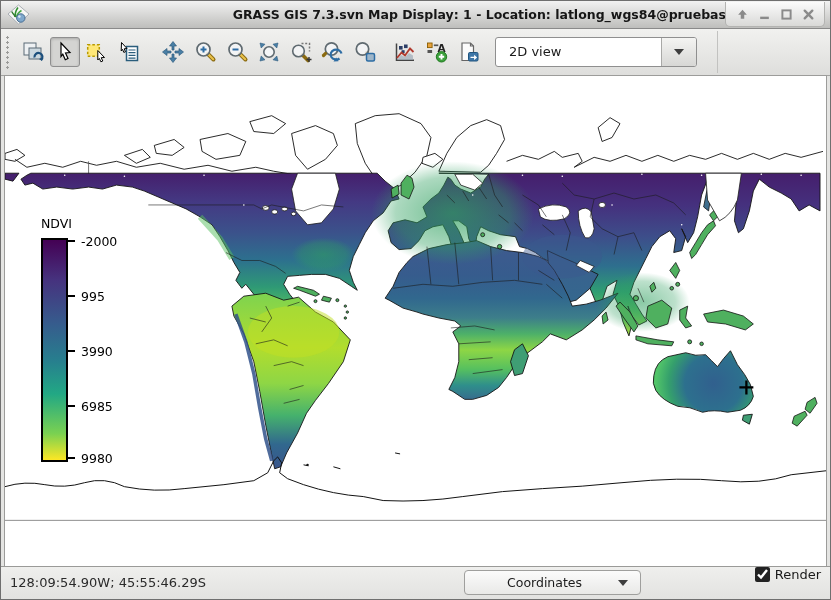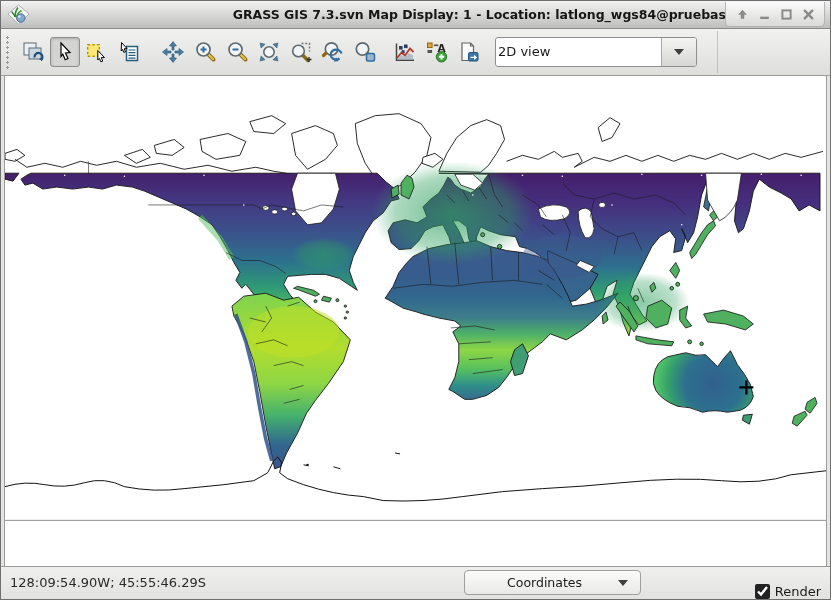--- a/index.html
+++ b/index.html
@@ -25,21 +25,21 @@
   .grip{width:7px;height:36px;margin-left:3px;margin-right:6px;
     background-image:radial-gradient(circle,#9a9a98 1px,transparent 1.3px);
     background-size:5px 5px;background-position:1px 1px;}
   .tbtn{width:30px;height:30px;border:1px solid transparent;border-radius:3px;background:transparent;
     display:flex;align-items:center;justify-content:center;padding:0;margin:0 1px;}
   .tbtn.pressed{background:#d4d4d2;border:1px solid #8f8f8f;box-shadow:inset 0 1px 3px rgba(0,0,0,.2);}
   .tb-gap{margin-left:13px;}
   .tb-gap2{margin-left:9px;}
   .combo{margin-left:10px;height:30px;width:202px;display:flex;box-sizing:border-box;
     border:1px solid #8f8f8f;border-radius:3px;background:#fff;overflow:hidden;}
-  .combo-text{flex:1;font-size:13px;color:#1a1a1a;line-height:28px;padding-left:2px;}
+  .combo-text{flex:1;font-size:13px;color:#1a1a1a;line-height:28px;padding-left:13px;}
   .combo-btn{width:34px;border-left:1px solid #a9a9a7;background:linear-gradient(#f4f4f2,#d7d7d5);
     display:flex;align-items:center;justify-content:center;}
   .tri{width:0;height:0;border-left:5px solid transparent;border-right:5px solid transparent;
     border-top:6px solid #3e3e3e;}
   .toolbar-sep{position:absolute;left:716px;top:2px;bottom:2px;width:1px;background:#c2c2c0;}
   
   .canvas{position:absolute;left:3px;right:3px;top:74px;bottom:32px;background:#fff;
     border:1px solid #9c9c9a;box-sizing:border-box;}
   .canvas svg.worldmap{display:block;width:100%;height:100%;}
   
@@ -52,21 +52,21 @@
   .legend-lbl{position:absolute;left:45px;font-size:12.5px;color:#000;transform:translateY(-50%);white-space:nowrap;}
   
   .statusbar{position:absolute;left:0;right:0;bottom:0;height:32px;
     background:linear-gradient(#efefed,#e2e2e0);border-top:1px solid #9a9a98;}
   .coords{position:absolute;left:9px;top:0;height:32px;line-height:32px;font-size:13px;color:#2a2a2a;}
   .status-combo{position:absolute;left:463px;top:3px;width:177px;height:25px;box-sizing:border-box;
     border:1px solid #9f9f9d;border-radius:4px;background:linear-gradient(#fbfbfb,#e9e9e7);
     display:flex;align-items:center;padding-left:32px;}
   .status-combo .combo-text{font-size:12.5px;padding-left:10px;line-height:23px;}
   .status-combo .tri{margin-right:12px;}
-  .render-wrap{position:absolute;right:9px;top:0;height:32px;display:flex;align-items:flex-end;gap:5px;}
+  .render-wrap{position:absolute;right:9px;top:0;height:32px;display:flex;align-items:flex-start;gap:5px;}
   .render-wrap input{width:15px;height:15px;margin:0;accent-color:#222;}
   .render-wrap label{font-size:13px;color:#1a1a1a;}
 </style>
 </head>
 <body>
 
 <div class="window">
 
   <div class="titlebar">
     <span class="logo">
@@ -429,20 +429,36 @@
           <circle cx="610" cy="130" r=".8"></circle>
         <circle cx="680" cy="150" r=".8"></circle>
           <circle cx="240" cy="130" r=".8"></circle>
       </g>
 
       <g stroke="#000" stroke-width="2.3">
         <path d="M738,314 H752 M745,307 V321"></path>
       </g>
     </svg>
 
+    <div class="legend">
+      <div class="legend-title">NDVI</div>
+      <div class="legend-body">
+        <div class="legend-bar"></div>
+        <span class="legend-tick" style="top:2px"></span>
+        <span class="legend-tick" style="top:57px"></span>
+        <span class="legend-tick" style="top:112px"></span>
+        <span class="legend-tick" style="top:167px"></span>
+        <span class="legend-tick" style="top:219px"></span>
+        <span class="legend-lbl" style="top:3px">-2000</span>
+        <span class="legend-lbl" style="top:58px">995</span>
+        <span class="legend-lbl" style="top:113px">3990</span>
+        <span class="legend-lbl" style="top:168px">6985</span>
+        <span class="legend-lbl" style="top:220px">9980</span>
+      </div>
+    </div>
   </div>
 
   <div class="statusbar">
     <span class="coords">128:09:54.90W; 45:55:46.29S</span>
     <span class="status-combo">
       <span class="combo-text">Coordinates</span>
       <span style="flex:1"></span>
       <span class="tri"></span>
     </span>
     <span class="render-wrap">

